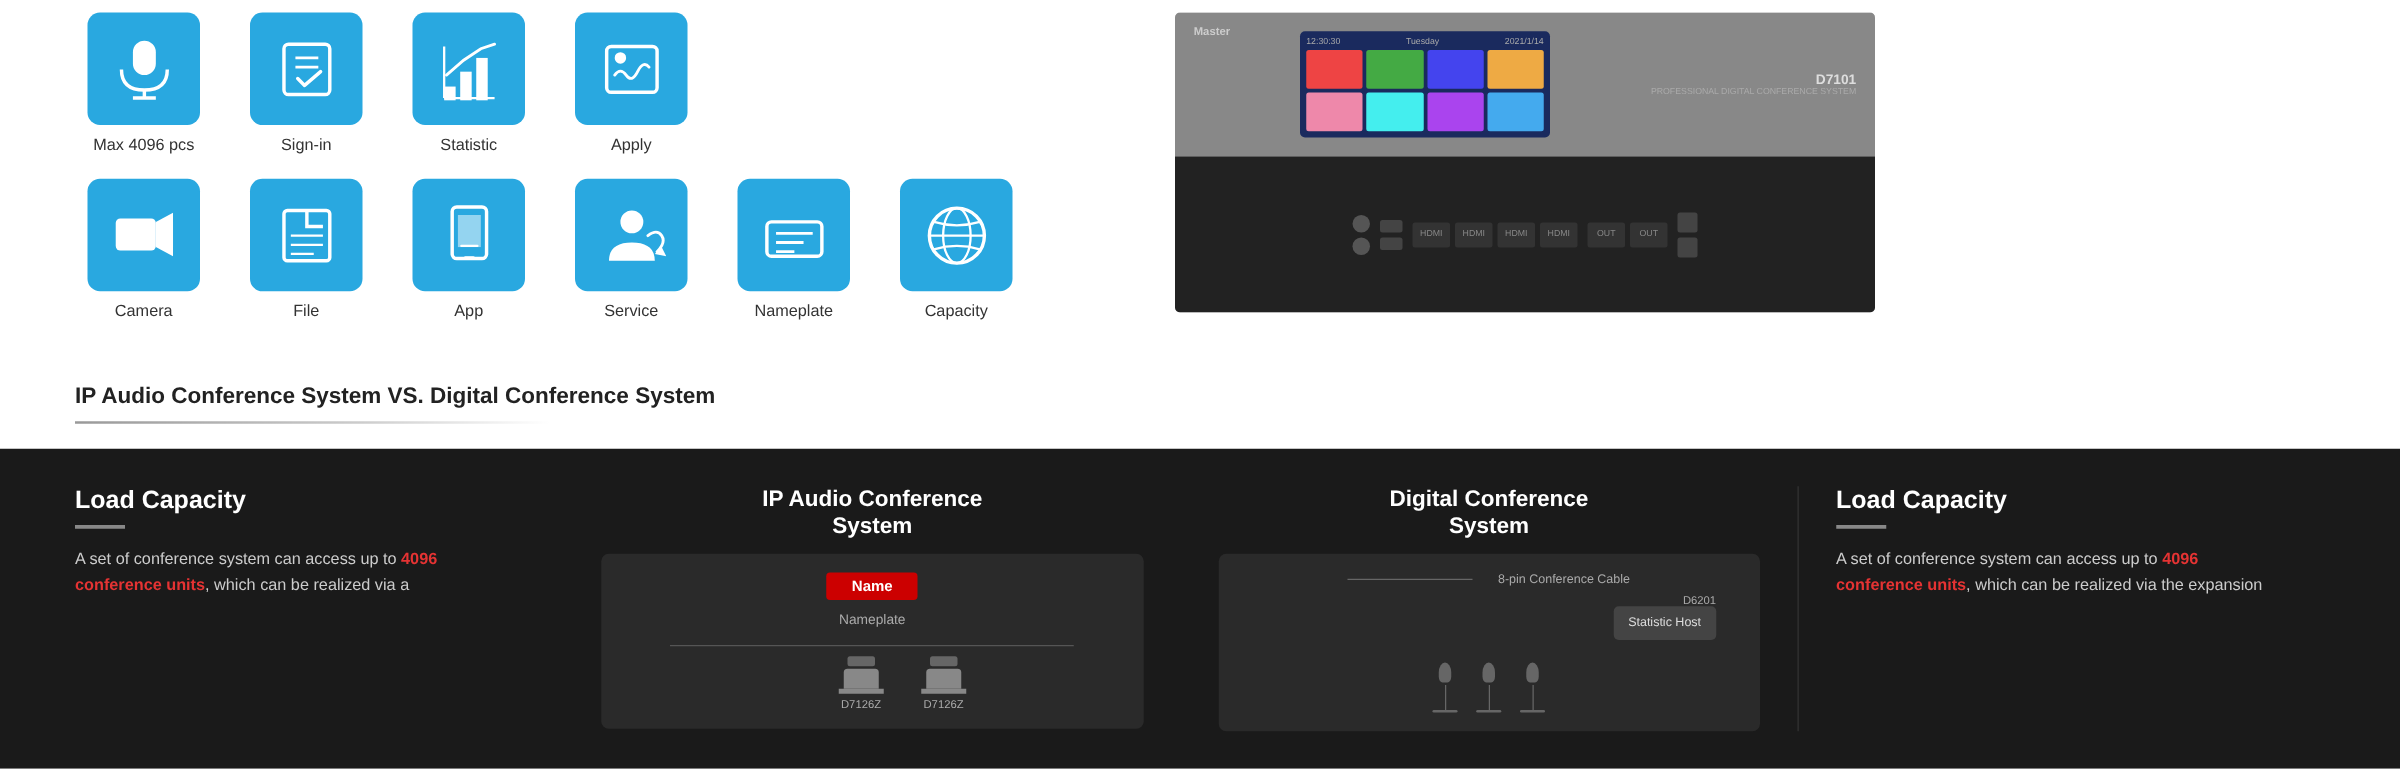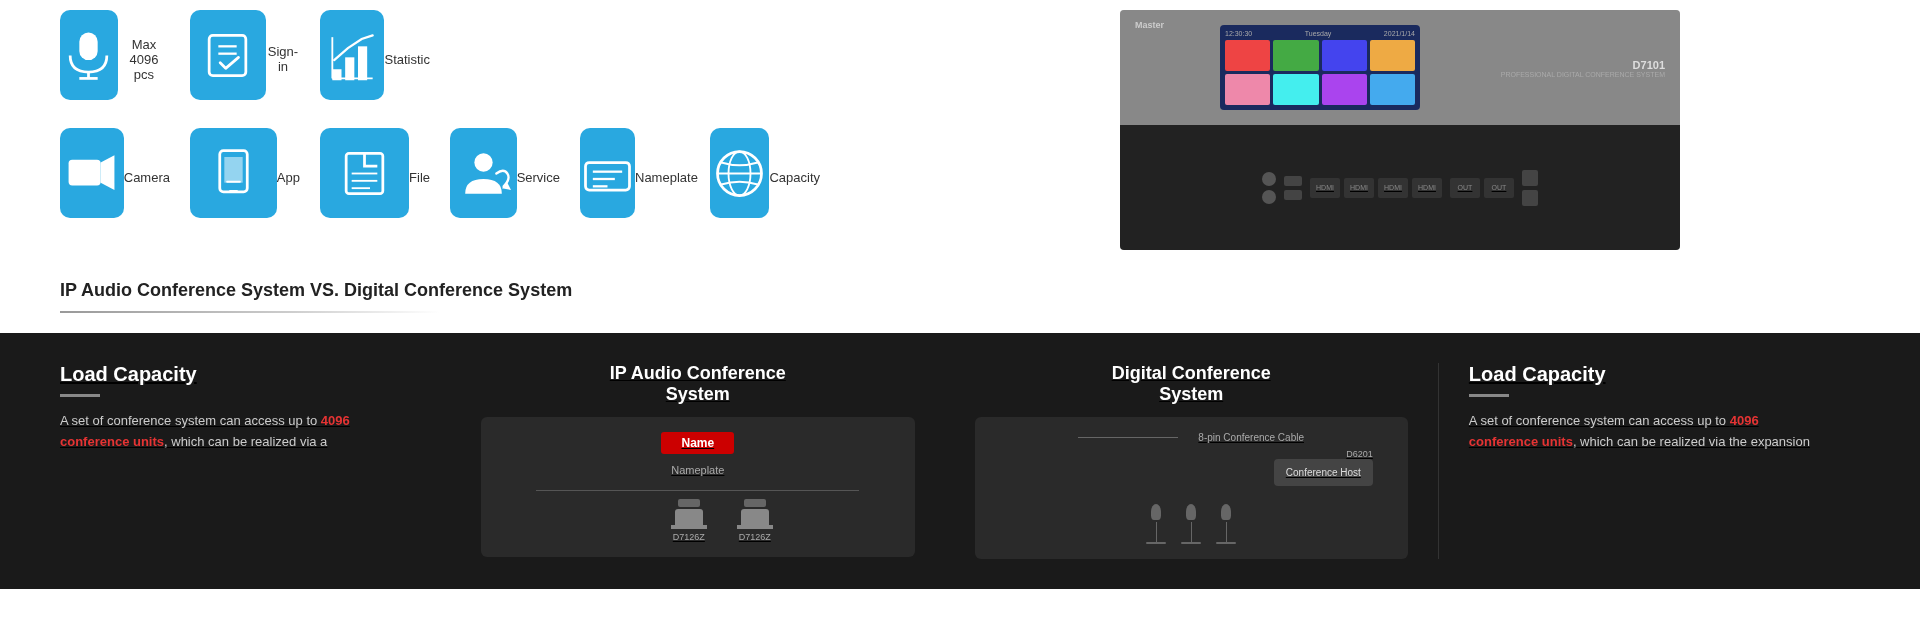--- a/index.html
+++ b/index.html
@@ -18,20 +18,21 @@
     }
 
     .features-row {
       display: flex;
       gap: 20px;
       margin-bottom: 20px;
     }
 
     .feature-item {
       display: flex;
+      flex-direction: column;
       align-items: center;
       width: 110px;
     }
 
     .feature-icon {
       width: 90px;
       height: 90px;
       background: #29a8e0;
       border-radius: 10px;
       display: flex;
@@ -50,23 +51,21 @@
       font-size: 13px;
       color: #333;
       text-align: center;
       font-weight: 500;
     }
 
     .product-image {
       flex: 1;
       display: flex;
       align-items: flex-start;
-      justify-content: center;
       padding-left: 60px;
-      text-decoration: underline;
     }
 
     .product-image-placeholder {
       width: 560px;
       height: 240px;
       background: #ddd;
       border-radius: 4px;
       display: flex;
       flex-direction: column;
       overflow: hidden;
@@ -114,21 +113,20 @@
       width: 380px;
     }
 
     
     .bottom-section {
       background: #1a1a1a;
       padding: 30px 60px;
       display: flex;
       gap: 0;
       margin-top: 20px;
-      text-decoration: underline;
     }
 
     .bottom-col {
       flex: 1;
       padding: 0 30px 0 0;
     }
 
     .bottom-col:not(:first-child) {
       padding-left: 30px;
       border-left: 1px solid #333;
@@ -336,57 +334,67 @@
             <rect x="36" y="20" width="10" height="37" fill="white"></rect>
             <line x1="8" y1="55" x2="52" y2="55" stroke="white" stroke-width="2"></line>
             <line x1="8" y1="10" x2="8" y2="55" stroke="white" stroke-width="2"></line>
             <polyline points="10,35 25,22 40,12 52,8" stroke="white" stroke-width="2.5" fill="none" stroke-linecap="round"></polyline>
           </svg>
         </div>
         <span class="feature-label">Statistic</span>
       </div>
 
 
+      <div class="feature-item">
+        <div class="feature-icon">
+          <svg viewBox="0 0 60 60">
+            <rect x="8" y="10" width="44" height="40" rx="4" fill="none" stroke="white" stroke-width="3"></rect>
+            <circle cx="20" cy="20" r="5" fill="white"></circle>
+            <path d="M15 35 Q20 28 25 35 Q30 42 35 32 Q40 22 45 28" stroke="white" stroke-width="2.5" fill="none" stroke-linecap="round"></path>
+          </svg>
+        </div>
+        <span class="feature-label">Apply</span>
+      </div>
     </div>
 
     <div class="features-row">
 
       <div class="feature-item">
         <div class="feature-icon">
           <svg viewBox="0 0 60 60">
             <rect x="5" y="15" width="35" height="28" rx="4" fill="white"></rect>
             <polygon points="40,18 55,10 55,48 40,40" fill="white"></polygon>
           </svg>
         </div>
         <span class="feature-label">Camera</span>
-      </div>
-
-      <div class="feature-item">
-        <div class="feature-icon">
-          <svg viewBox="0 0 60 60">
-            <rect x="15" y="5" width="30" height="45" rx="4" fill="none" stroke="white" stroke-width="3"></rect>
-            <rect x="20" y="12" width="20" height="28" fill="white" opacity="0.5"></rect>
-            <rect x="22" y="38" width="16" height="2" rx="1" fill="white"></rect>
-            <rect x="25" y="48" width="10" height="3" rx="1.5" fill="white"></rect>
-          </svg>
-        </div>
-        <span class="feature-label">App</span>
       </div>
 
       <div class="feature-item">
         <div class="feature-icon">
           <svg viewBox="0 0 60 60">
             <rect x="10" y="8" width="40" height="44" rx="3" fill="none" stroke="white" stroke-width="3"></rect>
             <path d="M30 8 L30 22 L44 22" stroke="white" stroke-width="3" fill="none"></path>
             <line x1="16" y1="30" x2="44" y2="30" stroke="white" stroke-width="2"></line>
             <line x1="16" y1="38" x2="44" y2="38" stroke="white" stroke-width="2"></line>
             <line x1="16" y1="46" x2="36" y2="46" stroke="white" stroke-width="2"></line>
           </svg>
         </div>
         <span class="feature-label">File</span>
+      </div>
+
+      <div class="feature-item">
+        <div class="feature-icon">
+          <svg viewBox="0 0 60 60">
+            <rect x="15" y="5" width="30" height="45" rx="4" fill="none" stroke="white" stroke-width="3"></rect>
+            <rect x="20" y="12" width="20" height="28" fill="white" opacity="0.5"></rect>
+            <rect x="22" y="38" width="16" height="2" rx="1" fill="white"></rect>
+            <rect x="25" y="48" width="10" height="3" rx="1.5" fill="white"></rect>
+          </svg>
+        </div>
+        <span class="feature-label">App</span>
       </div>
 
       <div class="feature-item">
         <div class="feature-icon">
           <svg viewBox="0 0 60 60">
             <circle cx="30" cy="18" r="10" fill="white"></circle>
             <path d="M10 52 Q10 36 30 36 Q50 36 50 52" fill="white"></path>
             <path d="M44 30 Q52 24 56 30 Q60 36 52 44" stroke="white" stroke-width="2.5" fill="none" stroke-linecap="round"></path>
             <path d="M50 46 L56 40 L60 48" fill="white"></path>
           </svg>
@@ -530,21 +538,21 @@
       <span>System</span>
     </div>
     <div class="diagram-box">
       <div class="cable-line">
         <div class="cable-wire"></div>
         <span>8-pin Conference Cable</span>
       </div>
       <div style="display:flex; flex-direction:column; align-items:flex-end; margin-bottom:6px; margin-left: auto; margin-right: 20px;">
         <div class="host-label">D6201</div>
         <div class="host-box">
-          <span>Conference Host</span>
+          <span>Statistic Host</span>
         </div>
       </div>
       <div class="mic-row-digital">
         <div class="mic-simple">
           <div class="mic-head"></div>
           <div class="mic-stand"></div>
           <div class="mic-stand-base"></div>
         </div>
         <div class="mic-simple">
           <div class="mic-head"></div>

